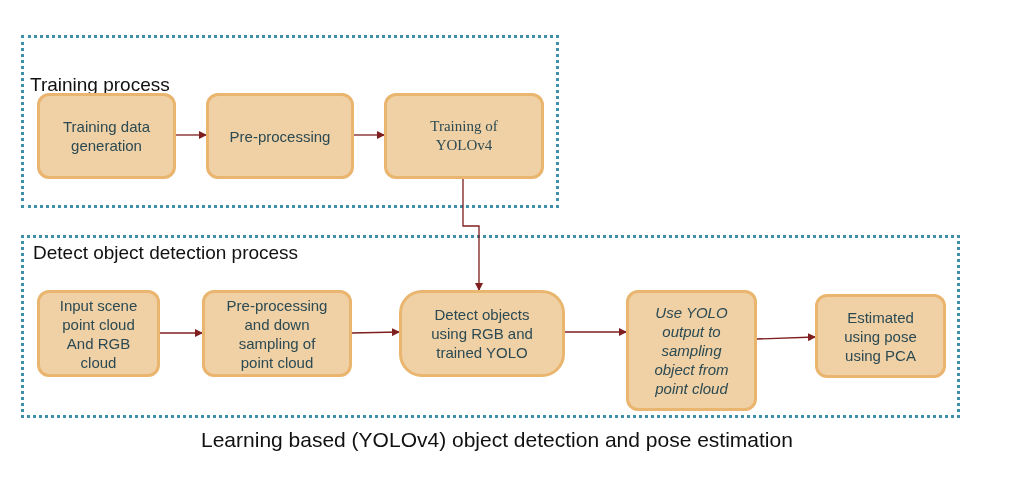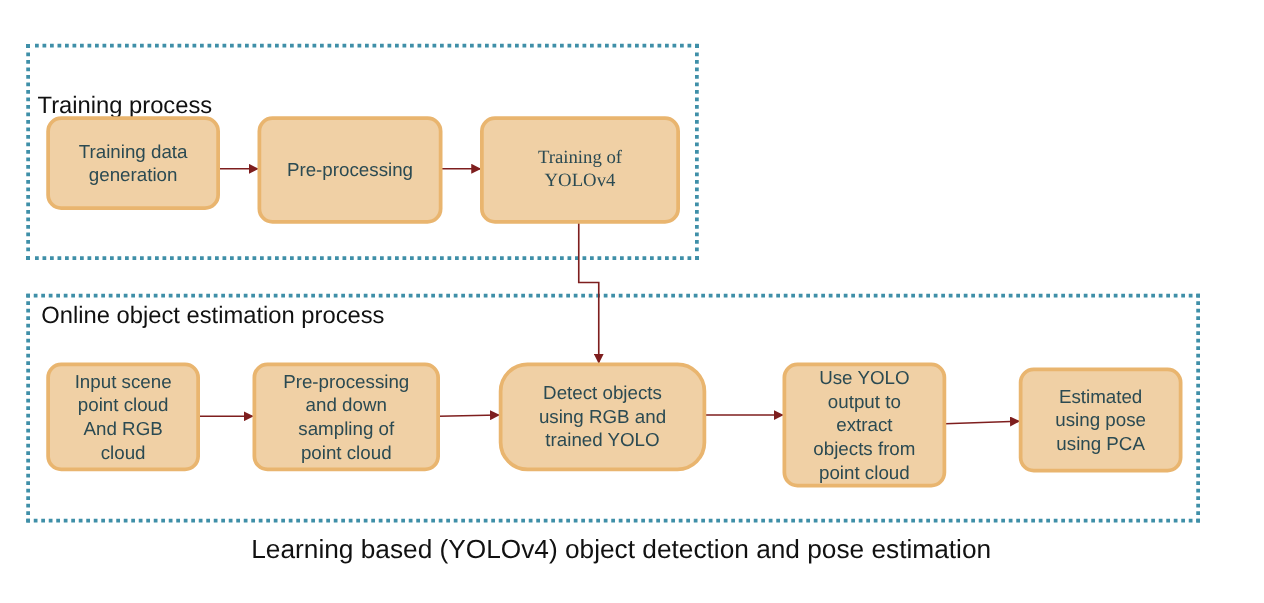--- a/index.html
+++ b/index.html
@@ -12,38 +12,38 @@
   svg.edges { position:absolute; left:0; top:0; }
   .caption { position:absolute; left:201px; top:428px; font-size:21px; color:#111; white-space:nowrap; }
 </style>
 </head>
 <body>
 
 <div class="group" style="left:21px;top:35px;width:538px;height:173px;"></div>
 <div class="group-title" style="left:30px;top:42px;margin-top:32px;">Training process</div>
 
 <div class="group" style="left:21px;top:235px;width:939px;height:183px;"></div>
-<div class="group-title" style="left:33px;top:242px;">Online object estimation process</div>
+<div class="group-title" style="left:33px;top:242px;">Detect object detection process</div>
 
 <svg class="edges" width="1011" height="482">
   <defs>
     <marker id="arr" markerWidth="8" markerHeight="8" refX="7" refY="4" orient="auto" markerUnits="userSpaceOnUse">
       <path d="M0,0 L8,4 L0,8 z" fill="#7e1e1e"></path>
     </marker>
   </defs>
   <line x1="175" y1="135" x2="206" y2="135" stroke="#7e1e1e" stroke-width="1.3" marker-end="url(#arr)"></line>
   <line x1="353" y1="135" x2="384" y2="135" stroke="#7e1e1e" stroke-width="1.3" marker-end="url(#arr)"></line>
   <polyline points="463,178 463,226 479,226 479,290" fill="none" stroke="#7e1e1e" stroke-width="1.3" marker-end="url(#arr)"></polyline>
   <line x1="158" y1="333" x2="202" y2="333" stroke="#7e1e1e" stroke-width="1.3" marker-end="url(#arr)"></line>
   <line x1="351" y1="333" x2="399" y2="332" stroke="#7e1e1e" stroke-width="1.3" marker-end="url(#arr)"></line>
   <line x1="558" y1="332" x2="626" y2="332" stroke="#7e1e1e" stroke-width="1.3" marker-end="url(#arr)"></line>
   <line x1="756" y1="339" x2="815" y2="337" stroke="#7e1e1e" stroke-width="1.3" marker-end="url(#arr)"></line>
 </svg>
 
-<div class="node" style="left:37px;top:93px;width:139px;height:75px;">
+<div class="node" style="left:37px;top:93px;width:139px;height:86px;">
   <div>
       <span>Training data</span>
       <span>generation</span>
     </div>
 </div>
 <div class="node" style="left:206px;top:93px;width:148px;height:86px;">
   <div>
       <span>Pre-processing</span>
     </div>
 </div>
@@ -70,26 +70,26 @@
       <span>point cloud</span>
     </div>
 </div>
 <div class="node" style="left:399px;top:290px;width:166px;height:87px;border-radius:23px;">
   <div>
       <span>Detect objects</span>
       <span>using RGB and</span>
       <span>trained YOLO</span>
     </div>
 </div>
-<div class="node" style="left:626px;top:290px;width:131px;height:100px;">
+<div class="node" style="left:626px;top:290px;width:131px;height:121px;font-style:italic;">
   <div>
       <span>Use YOLO</span>
       <span>output to</span>
-      <span>extract</span>
-      <span>objects from</span>
+      <span>sampling</span>
+      <span>object from</span>
       <span>point cloud</span>
     </div>
 </div>
 <div class="node" style="left:815px;top:294px;width:131px;height:84px;">
   <div>
       <span>Estimated</span>
       <span>using pose</span>
       <span>using PCA</span>
     </div>
 </div>

